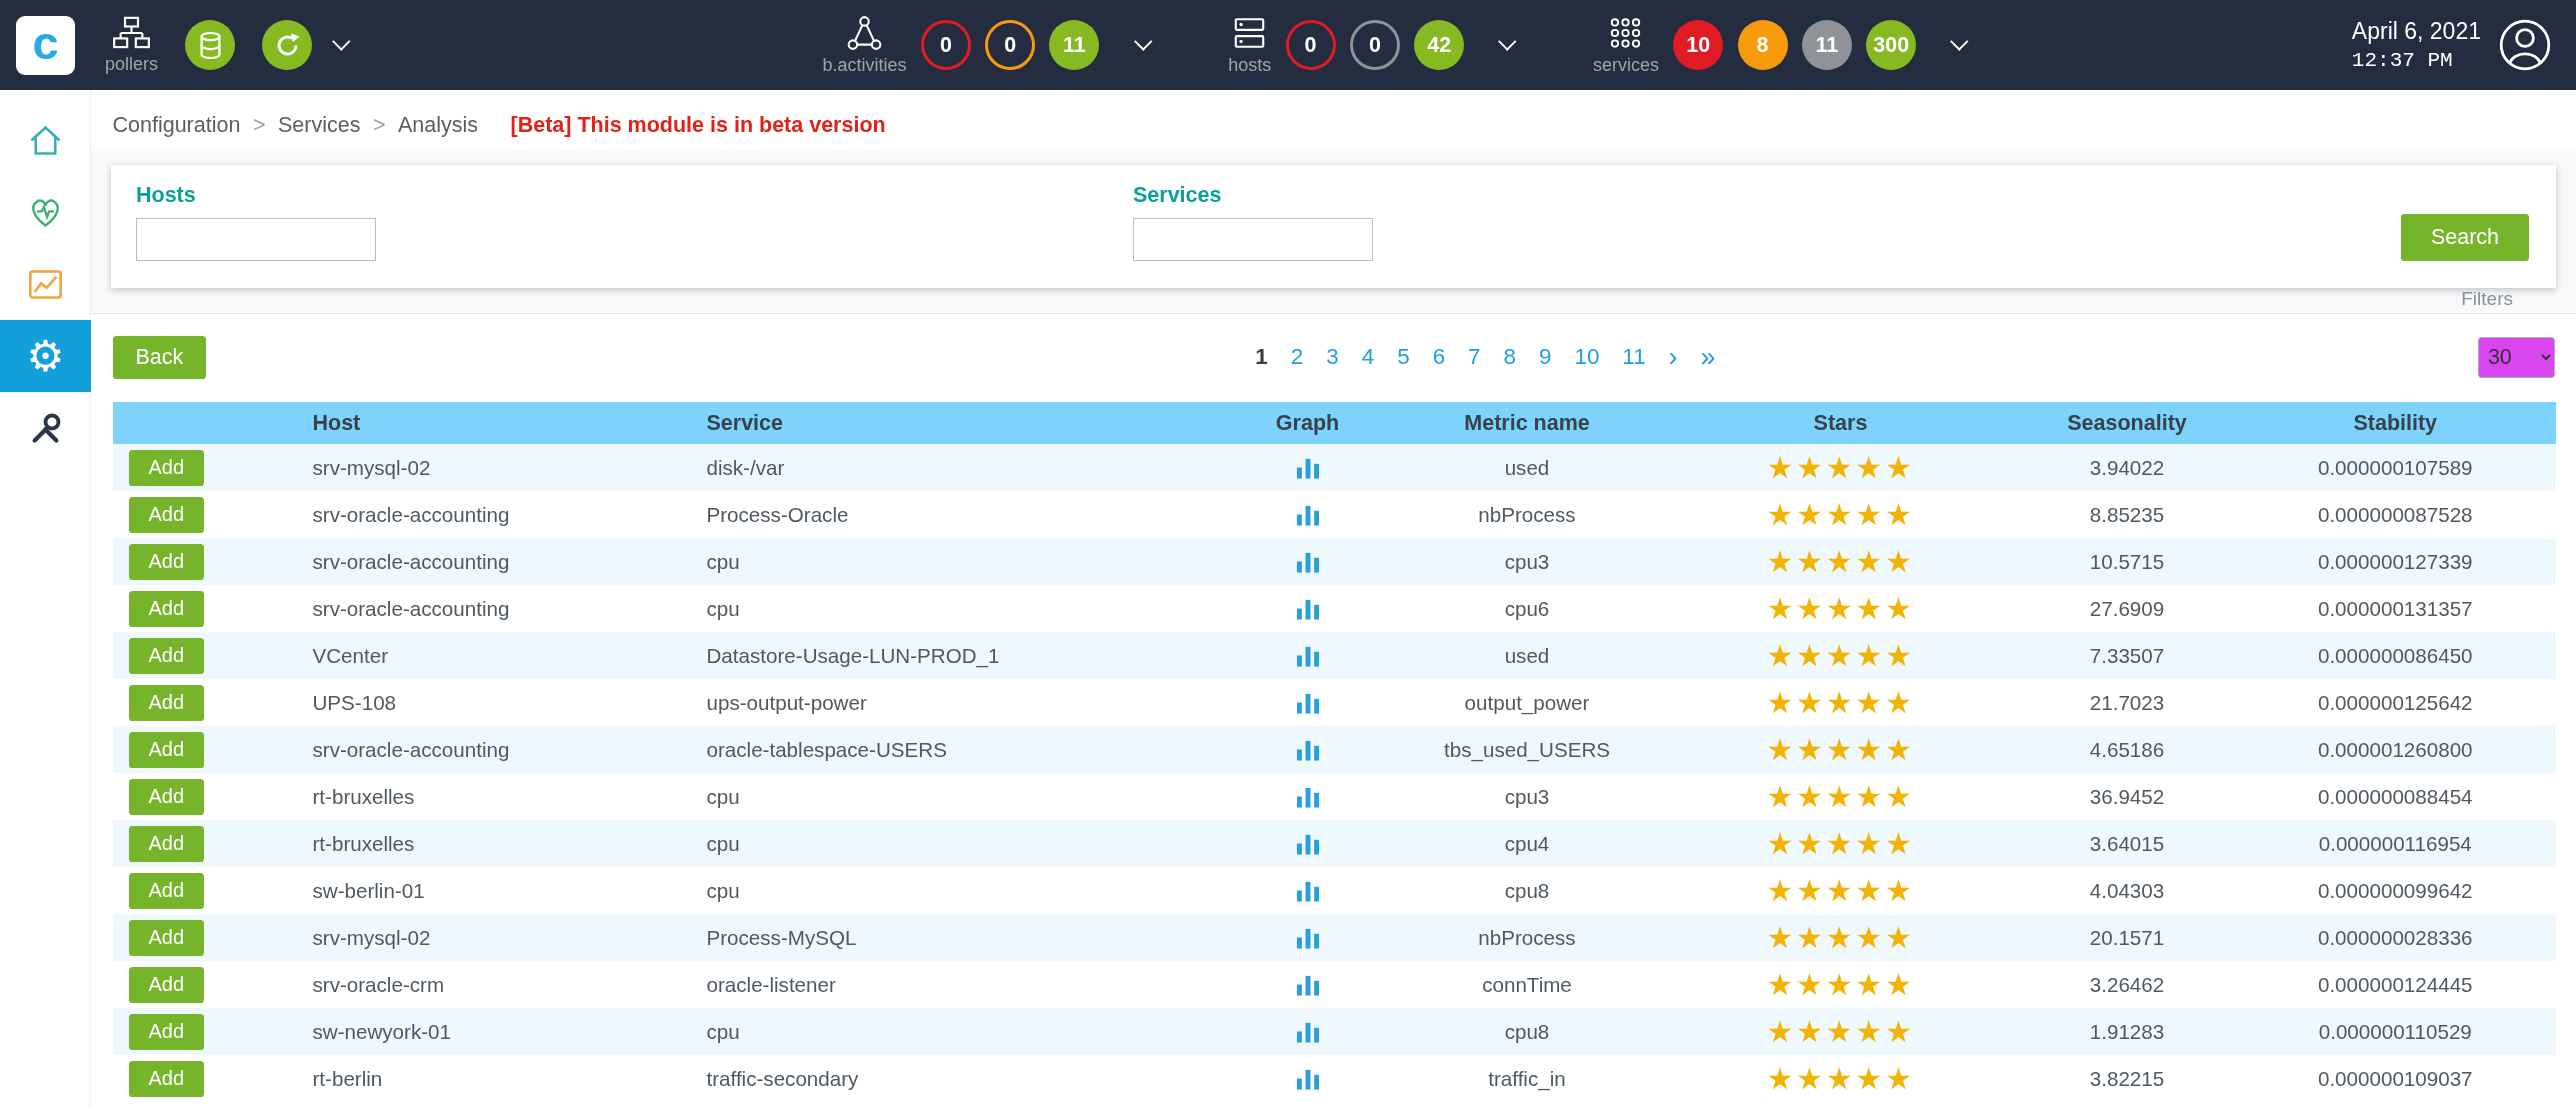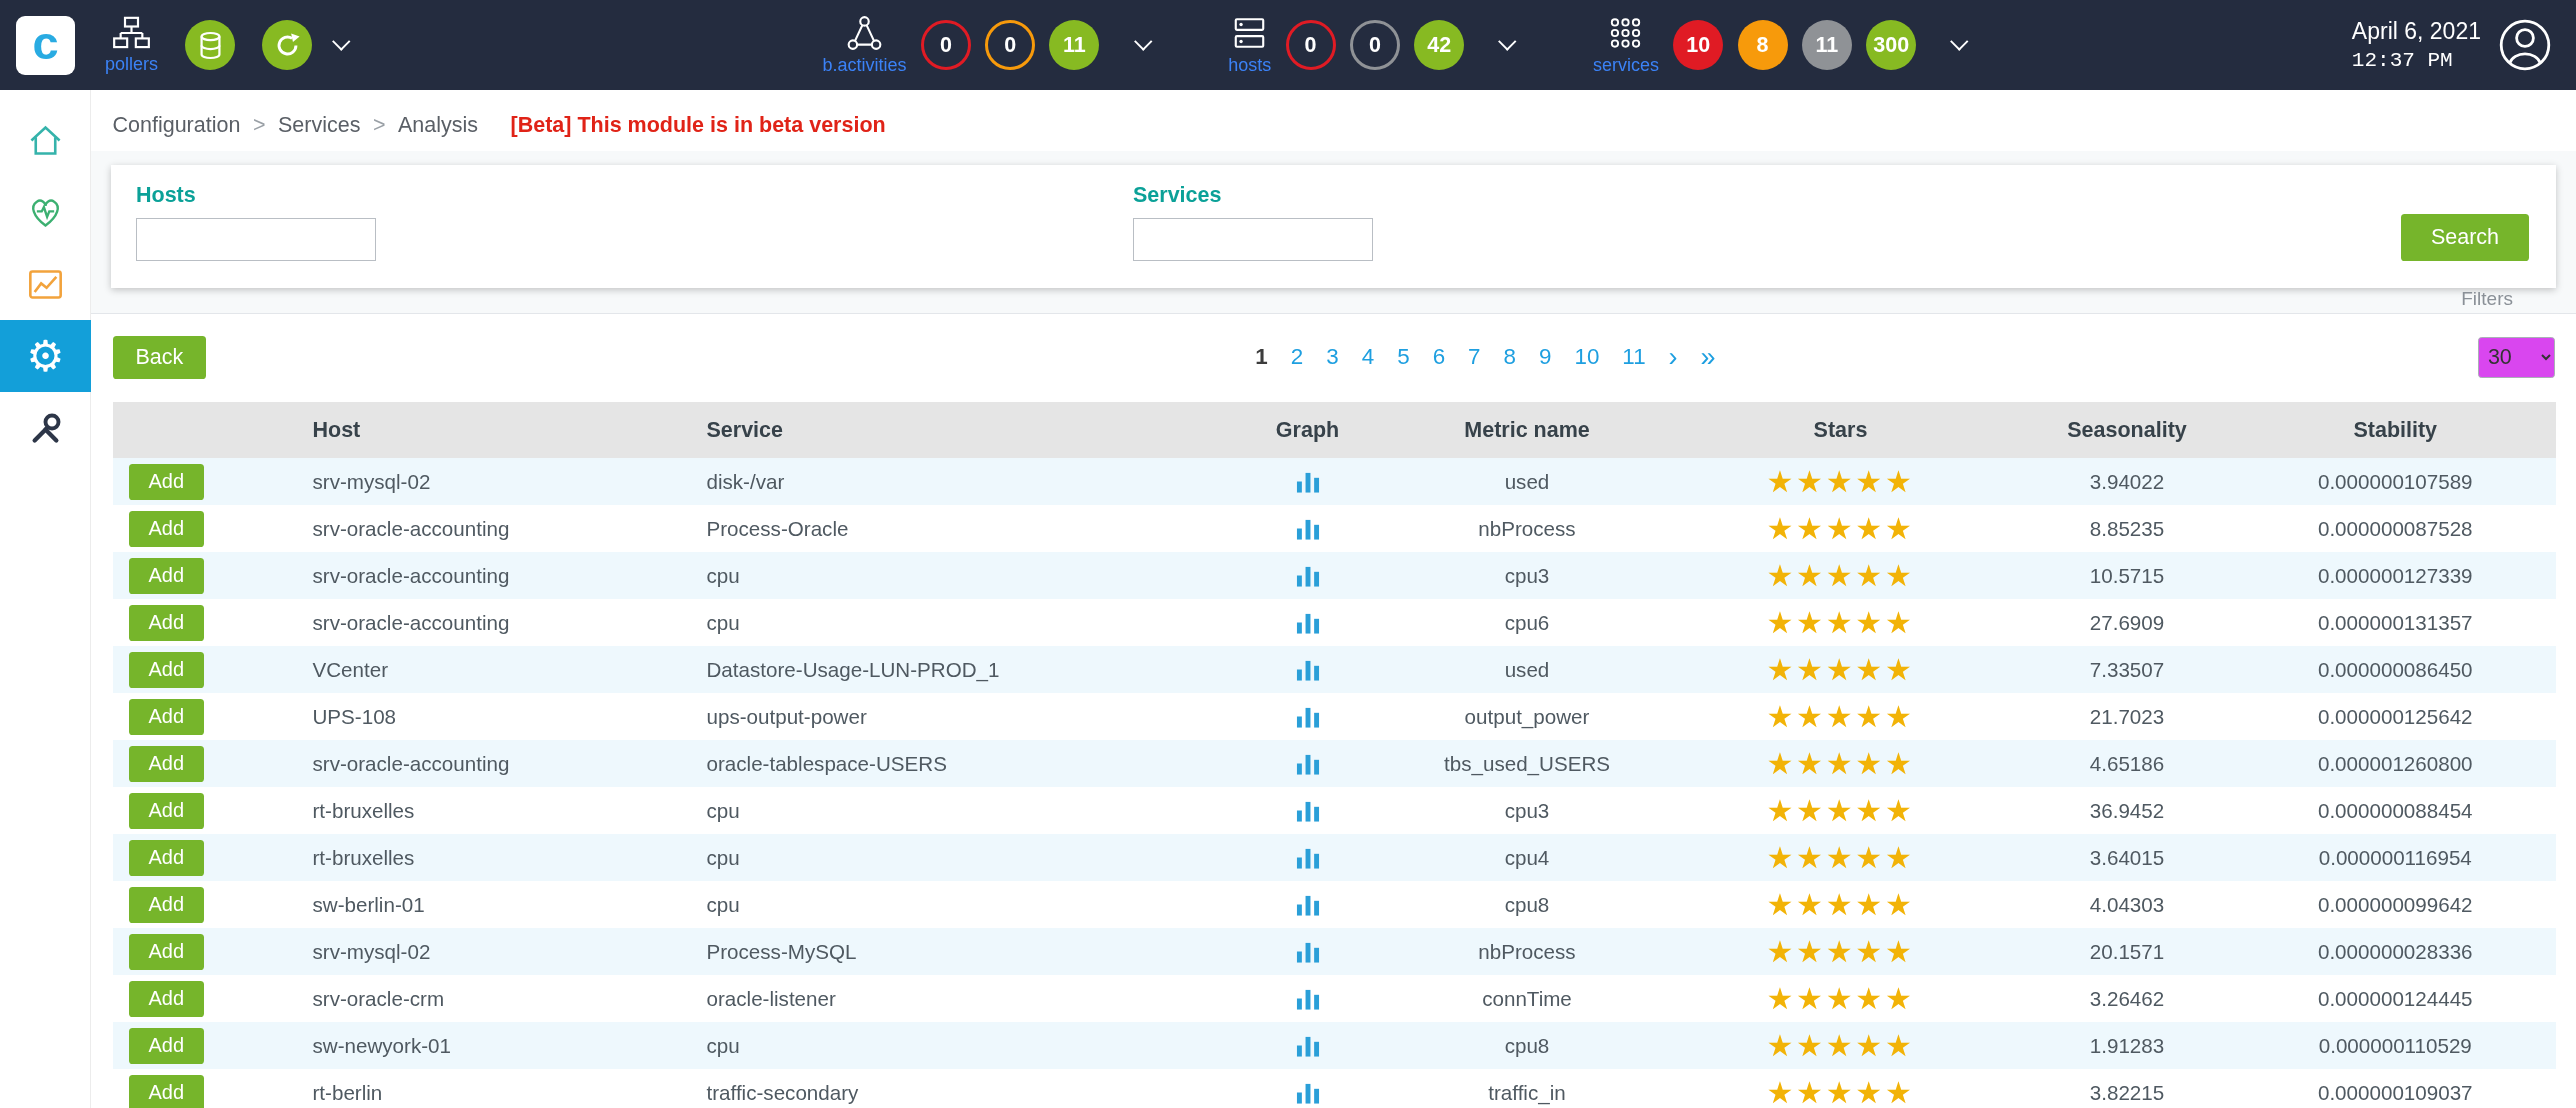--- a/index.html
+++ b/index.html
@@ -15,21 +15,21 @@
   .topbar {
     height:90px; flex-shrink:0; background:#242c3f; color:#fff;
     display:flex; align-items:center; padding:0 23px 0 16px;
   }
   .logo-box {
     width:59px; height:59px; background:#fff; border-radius:9px;
     display:flex; align-items:center; justify-content:center; cursor:pointer;
   }
   .logo-box span { color:#29abe2; font-size:47px; font-weight:bold; line-height:1; margin-top:-5.4px; }
   .pollers { display:flex; flex-direction:column; align-items:center; gap:3.6px; margin-left:30px; cursor:pointer; }
-  .group-label, .pollers-label { font-size:18px; color:#3b82f6; }
+  .group-label, .pollers-label { font-size:18px; color:#a3a3a3; }
   .round-icon {
     width:50px; height:50px; border-radius:50%; background:#87ba22;
     display:flex; align-items:center; justify-content:center; margin-left:27px; cursor:pointer;
   }
   .chev {
     width:12.5px; height:12.5px; border-right:2.7px solid #fff; border-bottom:2.7px solid #fff;
     transform:rotate(45deg); display:inline-block; margin-left:23px; margin-bottom:7.2px; cursor:pointer;
   }
   .status-group { display:flex; align-items:center; gap:14.3px; }
   .grp-activities { margin-left:475px; }
@@ -115,21 +115,21 @@
     margin-left:auto; width:77px; height:41px; font-size:21.5px; border:0.9px solid #aab0b6; border-radius:3.6px;
     background:#d946ef; color:#333; padding:0 5.4px; font-family:"Liberation Sans","DejaVu Sans",sans-serif;
   }
 
   
   .table { margin:9px 20px 0 21.5px; }
   .t-row {
     display:grid; grid-template-columns:143px 394px 573px 170px 269px 358px 215px 1fr;
     align-items:center; height:47px; font-size:20.6px; color:#4f5961;
   }
-  .t-head { background:#e5e5e5; height:56px; font-weight:bold; color:#37424a; font-size:21.5px; }
+  .t-head { background:#7dd3fc; height:42px; font-weight:bold; color:#37424a; font-size:21.5px; }
   #tbody .t-row:nth-child(odd) { background:#eef8fd; }
   .c-add { padding-left:16px;text-decoration:underline; }
   .c-host, .c-service { padding-left:57px; text-align:left; }
   .c-graph { display:flex; justify-content:center; }
   .c-metric, .c-stars, .c-seas, .c-stab { text-align:center; }
   .c-stars { color:#f2b307; font-size:30px; letter-spacing:2.7px; line-height:1; }
   .add-btn {
     height:36px; padding:0 20px; border:none; border-radius:3.6px; background:#76b52b; color:#fff;
     font-size:20px; cursor:pointer; font-family:"Liberation Sans","DejaVu Sans",sans-serif;
   }

